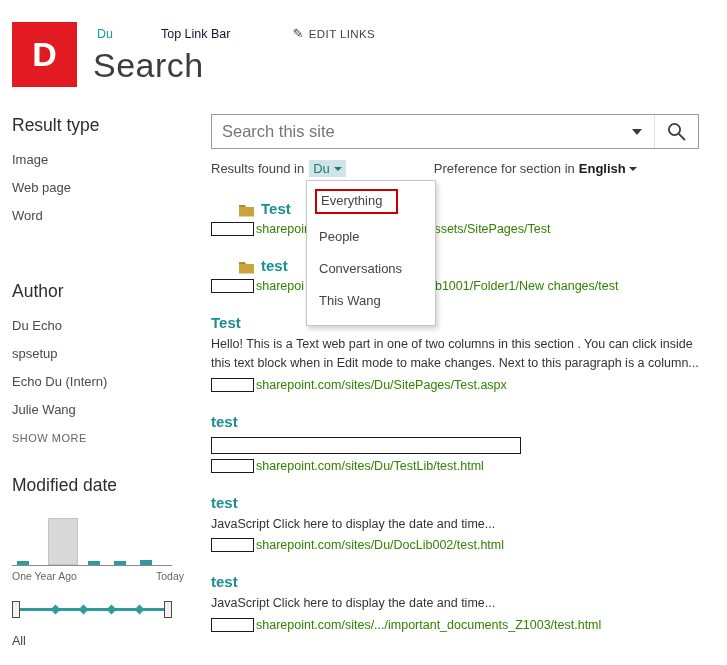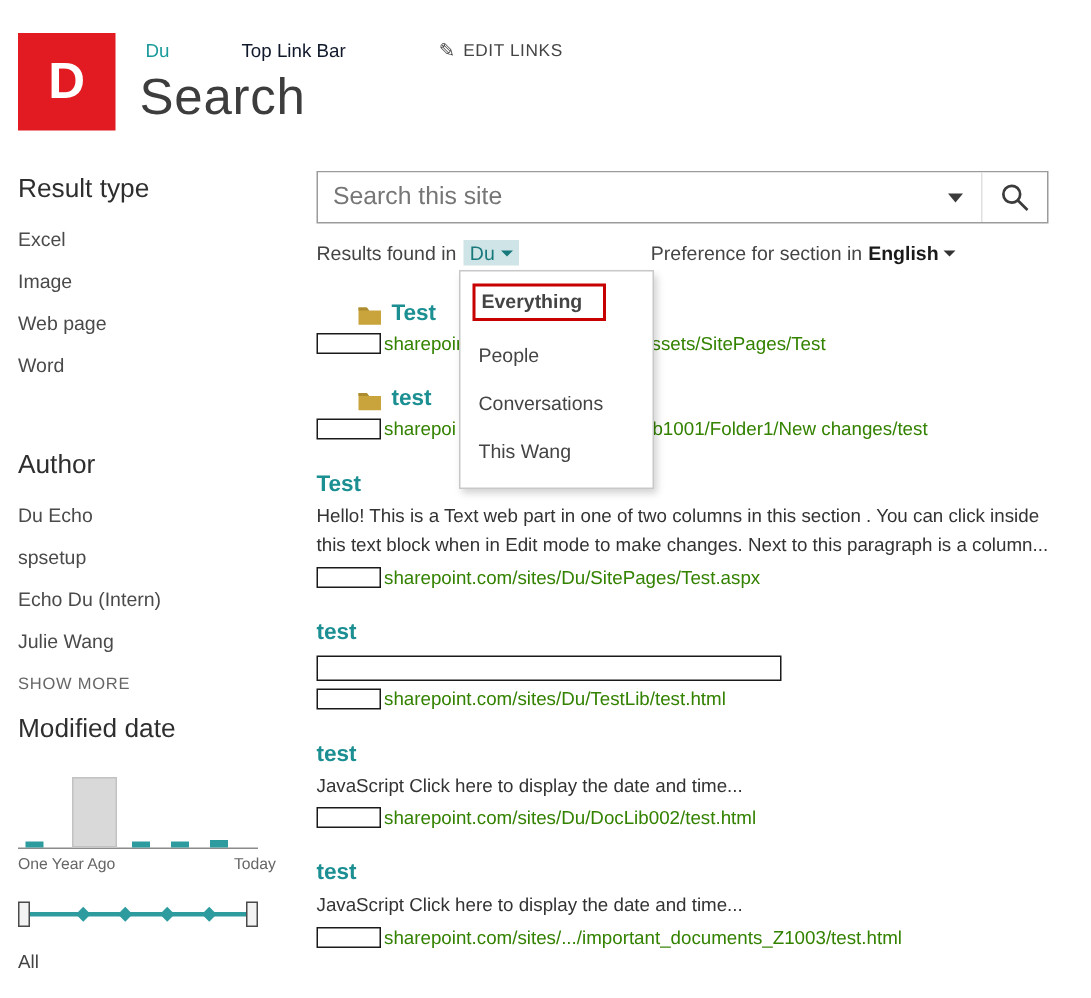--- a/index.html
+++ b/index.html
@@ -57,47 +57,46 @@
   .r-snippet { font-size:12.5px; color:#333; line-height:1.5; width:500px; margin-top:4px; }
   .r-url-row { margin-top:5px; font-size:12.5px; color:#338200; display:flex; align-items:center; }
   .redact { display:inline-block; width:43px; height:14px; background:#fff; border:1px solid #1a1a1a; margin-right:2px; vertical-align:middle; }
   .redact-wide { display:block; width:310px; height:17px; background:#fff; border:1px solid #1a1a1a; margin:7px 0 2px 0; }
   .url-gap { display:inline-block; width:120px; }
 
   
   .scope-menu { position:absolute; left:306px; top:180px; width:130px; background:#fff;
                 border:1px solid #c8c8c8; box-shadow:2px 3px 5px rgba(0,0,0,.18); z-index:20; padding:4px 0 8px 0; }
   .scope-menu-item { font-size:13px; color:#444; padding:7px 12px; cursor:pointer; line-height:18px; }
-  .hl-box { display:inline-block; border:2px solid #c70000; padding:1px 14px 2px 4px; margin:-3px 0 0 -4px;font-weight:bold; }
+  .hl-box { display:inline-block; border:2px solid #c70000; padding:1px 14px 2px 4px; margin:-3px 0 0 -4px; }
 </style>
 </head>
 <body>
 
 <div class="page">
 
   <div class="logo">D</div>
   <div class="nav-row">
     <span class="nav-site">Du</span>
     <span class="nav-toplink">Top Link Bar</span>
     <span class="edit-links">
       <span class="pencil">✎</span>
       <span>EDIT LINKS</span>
     </span>
   </div>
   <div class="page-title">Search</div>
 
   <div class="sb-group" style="top:115px;">
     <div class="sb-title">Result type</div>
-    <div class="sb-item">Excel</div>
     <div class="sb-item">Image</div>
     <div class="sb-item">Web page</div>
     <div class="sb-item">Word</div>
   </div>
 
-  <div class="sb-group" style="top:299px;">
+  <div class="sb-group" style="top:281px;">
     <div class="sb-title">Author</div>
     <div class="sb-item">Du Echo</div>
     <div class="sb-item">spsetup</div>
     <div class="sb-item">Echo Du (Intern)</div>
     <div class="sb-item">Julie Wang</div>
     <div class="sb-showmore">SHOW MORE</div>
   </div>
 
   <div class="sb-group" style="top:475px;">
     <div class="sb-title">Modified date</div>

